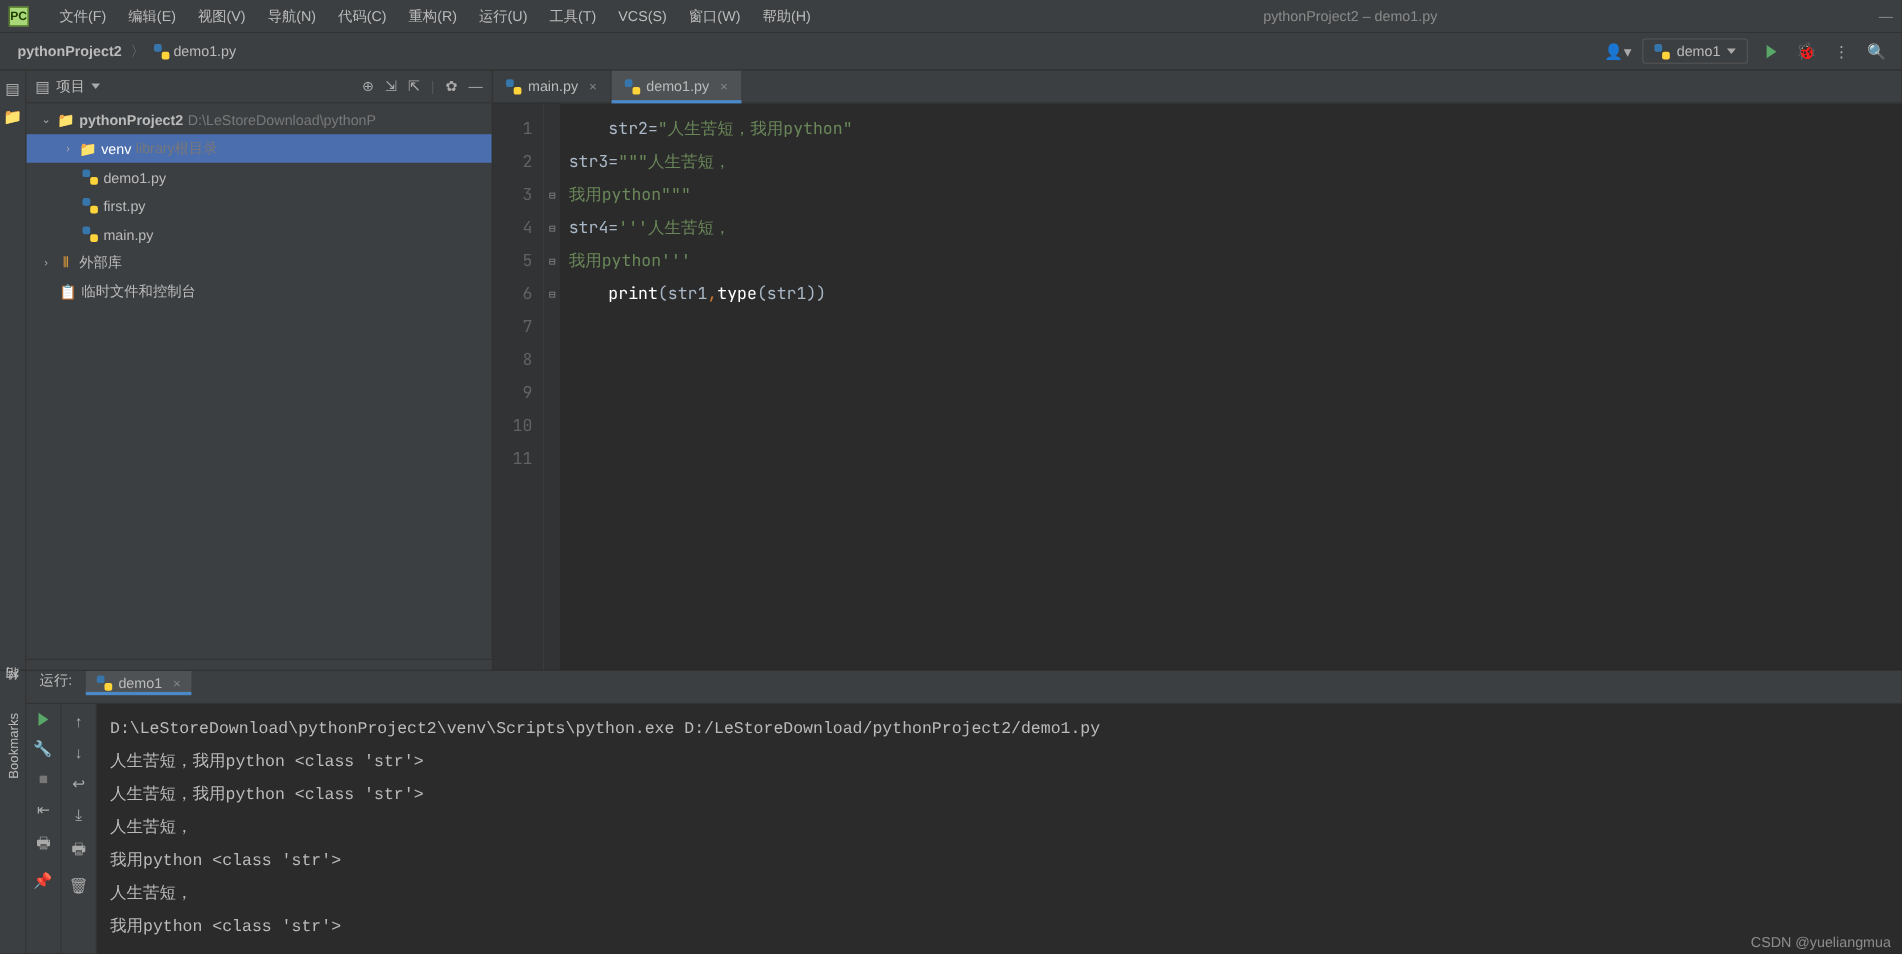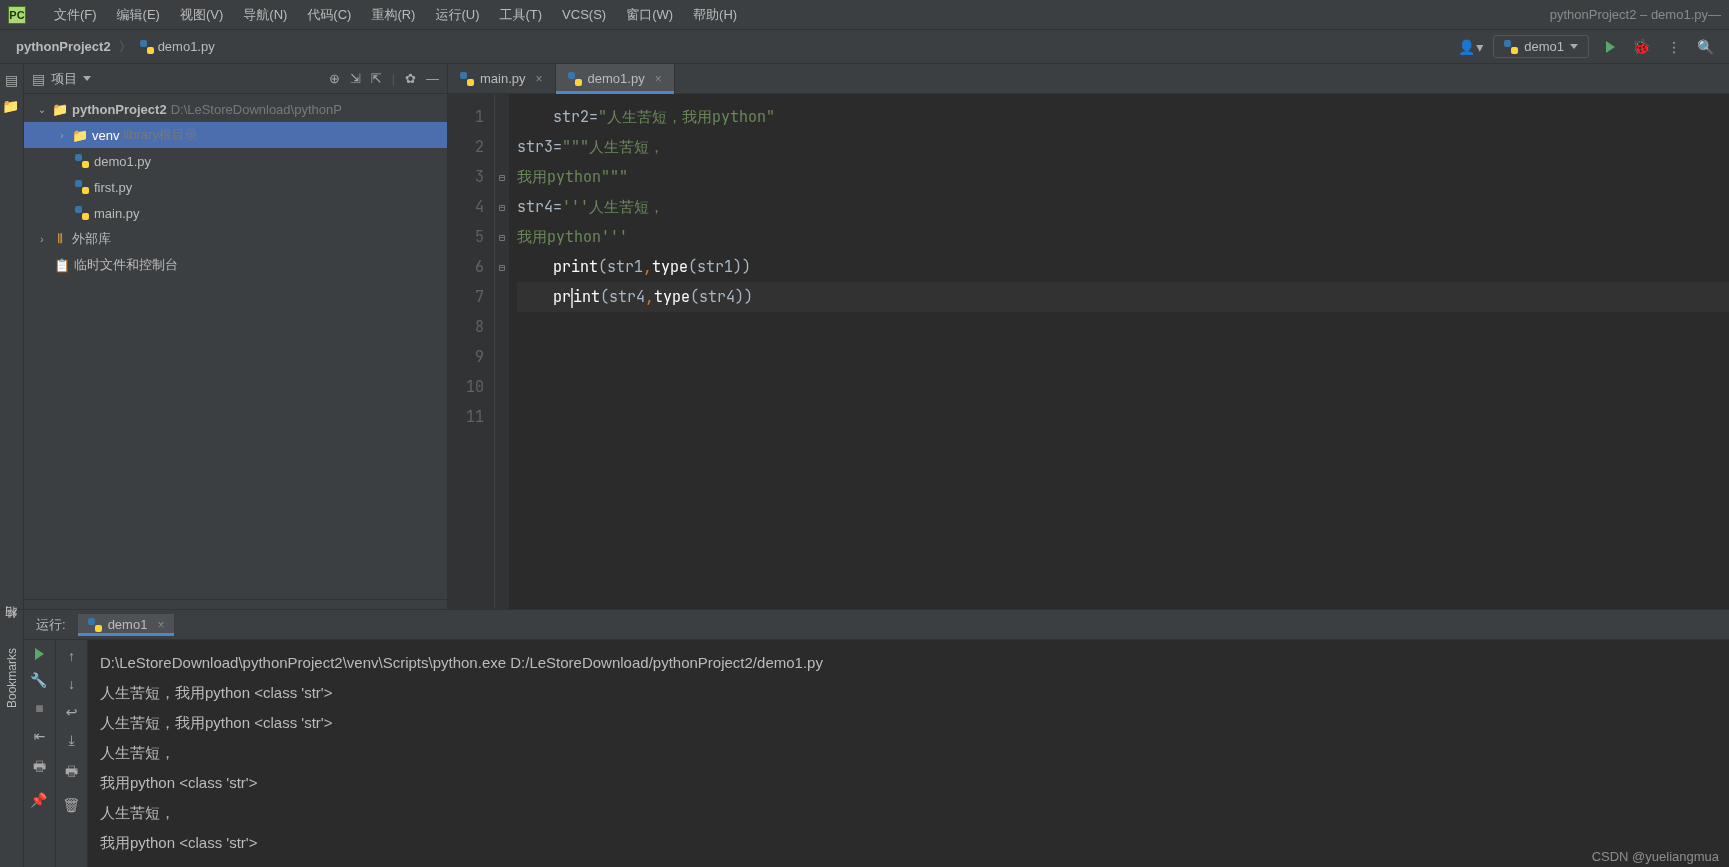--- a/index.html
+++ b/index.html
@@ -29,21 +29,21 @@
   display: flex; align-items: center; justify-content: center;
   font-size: 11px; font-weight: bold; color: #1e3a00;
   margin-right: 18px;
 }
 .menu-item {
   padding: 0 10px;
   cursor: pointer;
   color: #bbbbbb;
   white-space: nowrap;
 }
-.window-title { flex: 1; text-align: right; color: #8a8a8a; }
+.window-title { flex: 1; text-align: center; color: #8a8a8a; }
 .window-controls { display: flex; gap: 18px; color: #8a8a8a; }
 .nav-bar {
   height: 34px;
   background: #3c3f41;
   display: flex;
   align-items: center;
   padding: 0 12px;
   border-bottom: 1px solid #323232;
 }
 .breadcrumb-item { display: flex; align-items: center; gap: 4px; padding: 0 4px;}
@@ -185,21 +185,21 @@
   background: #2b2b2b;
   border-top: 1px solid #323232;
   display: flex;
 }
 .bp-header-wrap{
   flex:1; display:flex; flex-direction:column;
 }
 .bp-header {
   height: 30px;
   background: #3c3f41;
-  display: flex; align-items: center;
+  display: flex; align-items: flex-start;
   padding: 0 12px;
   gap: 12px;
   border-bottom: 1px solid #323232;
 }
 .bp-tab {
   display: flex; align-items: center; gap: 6px;
   padding: 3px 10px;
   background: #4e5254;
   position:relative;
 }
@@ -220,21 +220,21 @@
   display: flex;
   flex-direction: column;
   align-items: center;
   padding-top: 8px;
   gap: 12px;
   border-right: 1px solid #323232;
 }
 .console {
   flex: 1;
   padding: 8px 12px;
-  font-family: Liberation Sans, sans-serif;
+  font-family: Liberation Mono, monospace;
   font-size: 15px;
   line-height: 30px;
   color: #bbbbbb;
   overflow: auto;
   white-space: pre;
 }
 .watermark {
   position: absolute;
   bottom: 3px; right: 10px;
   color: #cccccc;
@@ -412,21 +412,20 @@
           <div class="fold-mark"></div>
           <div class="fold-mark"></div>
         </div>
       <div class="code" id="code">
           <div class="code-line">    <span class="tok-def">str2</span><span class="tok-op">=</span><span class="tok-str">"人生苦短，我用python"</span></div>
           <div class="code-line"><span class="tok-def">str3</span><span class="tok-op">=</span><span class="tok-str">"""人生苦短，</span></div>
           <div class="code-line"><span class="tok-str">我用python"""</span></div>
           <div class="code-line"><span class="tok-def">str4</span><span class="tok-op">=</span><span class="tok-str">'''人生苦短，</span></div>
           <div class="code-line"><span class="tok-str">我用python'''</span></div>
           <div class="code-line">    <span class="tok-builtin">print</span><span class="tok-paren">(str1</span><span class="tok-comma">,</span><span class="tok-builtin">type</span><span class="tok-paren">(str1))</span></div>
-          <div class="code-line hl">    <span class="tok-builtin">pr</span><span class="cursor-bar"></span><span class="tok-builtin">int</span><span class="tok-paren">(str4</span><span class="tok-comma">,</span><span class="tok-builtin">type</span><span class="tok-paren">(str4))</span></div>
           <div class="code-line"></div>
         </div>
     </div>
   </div>
 </div>
 
 <div class="bottom-panel">
   <div class="left-gutter">
      <div class="vtab">结构</div>
      <div class="vtab">Bookmarks</div>

